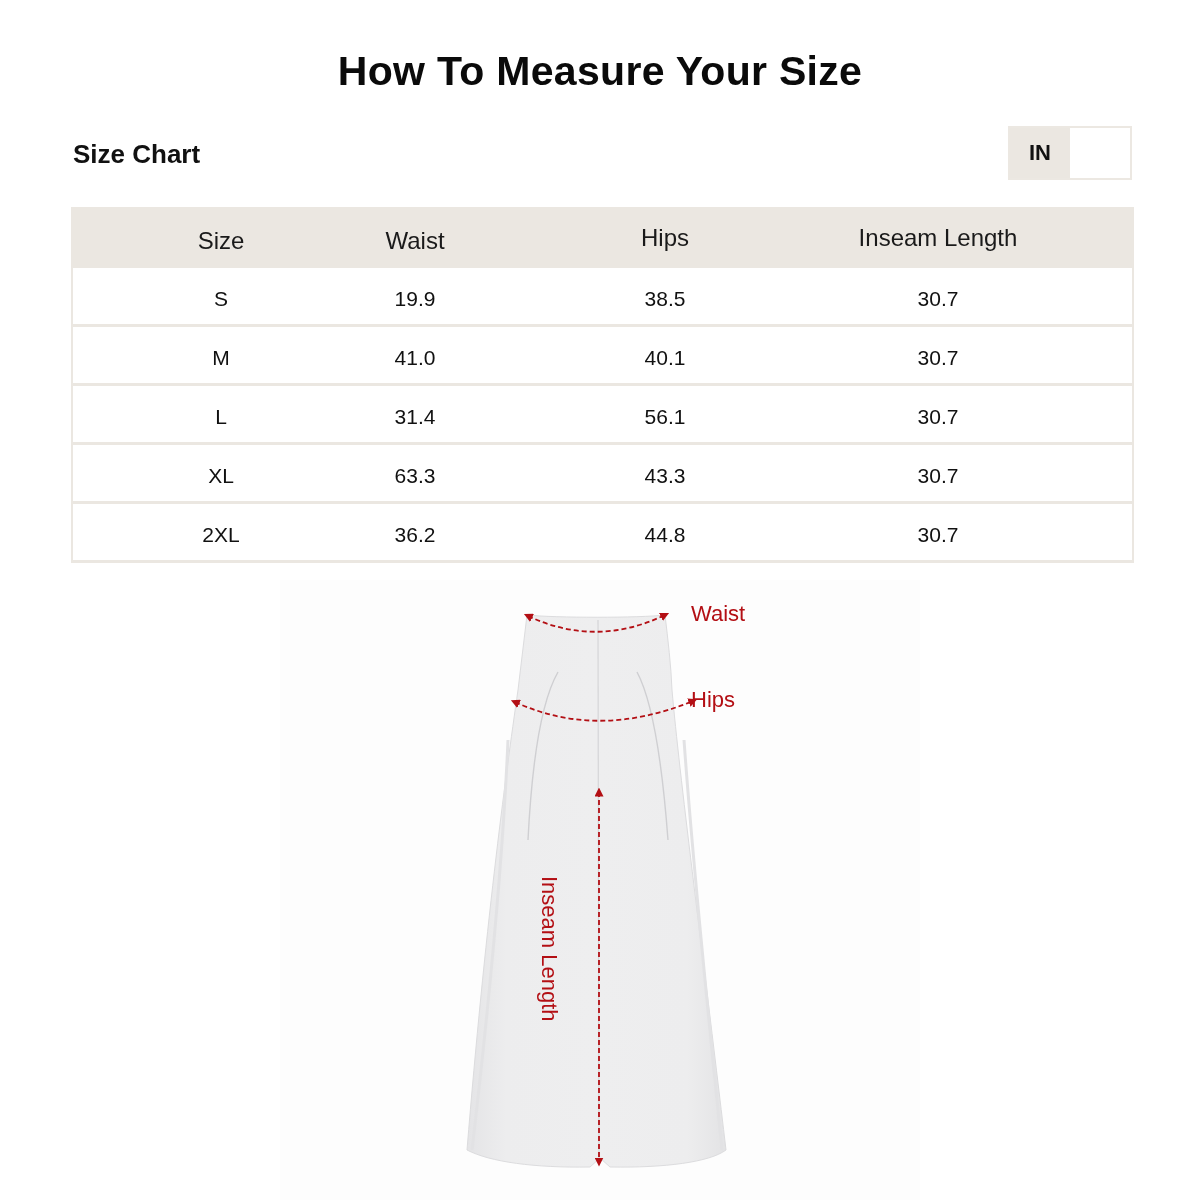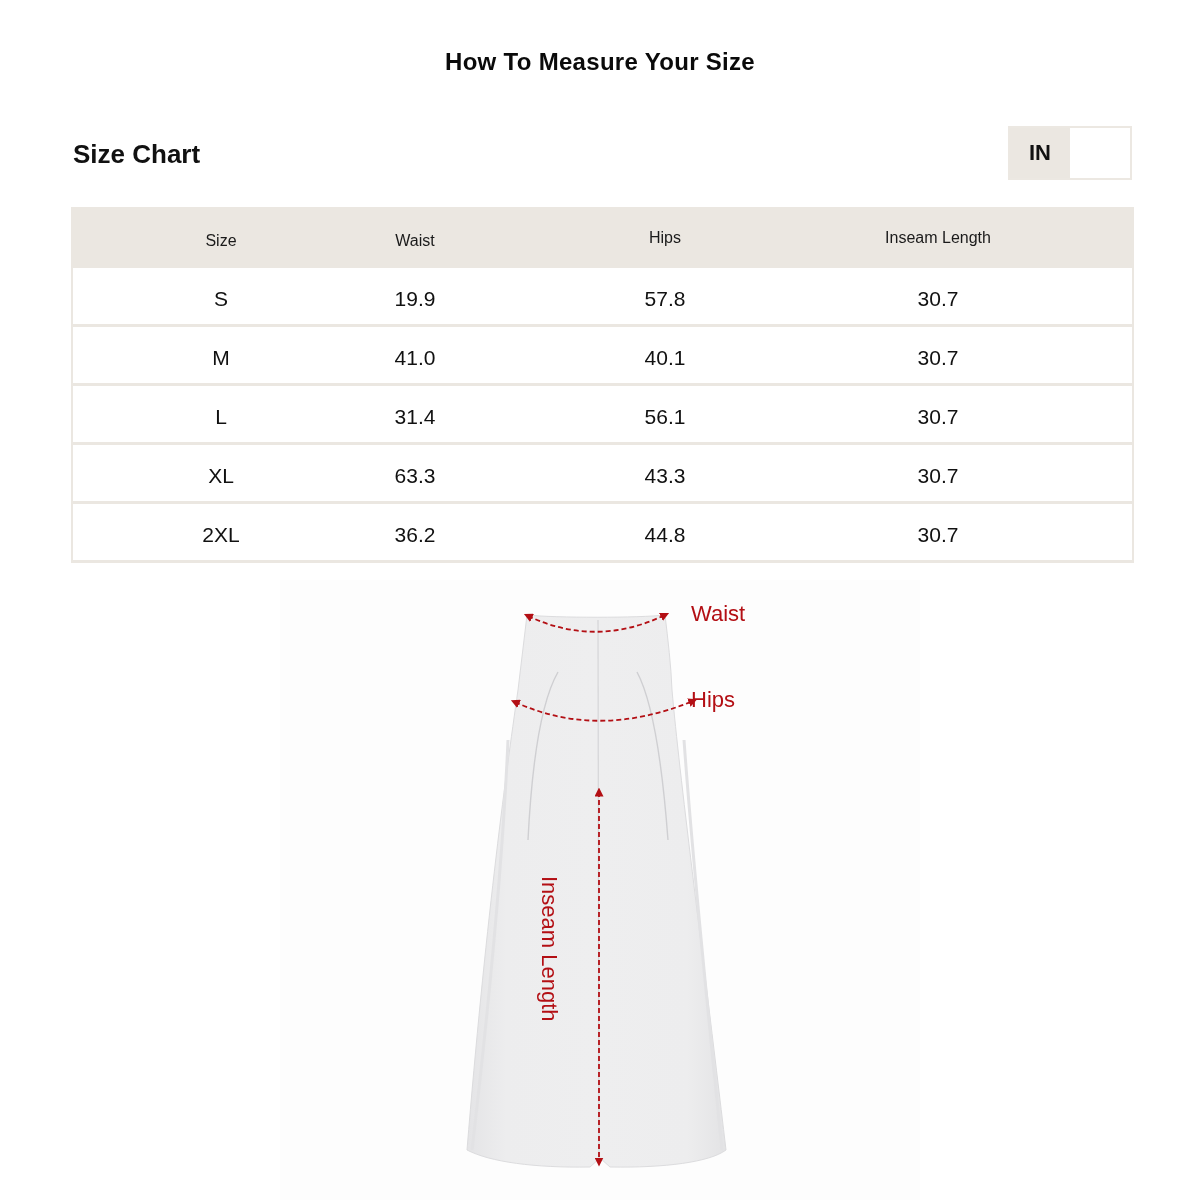--- a/index.html
+++ b/index.html
@@ -1,21 +1,21 @@
 <!DOCTYPE html>
 <html><head>
   <meta charset="utf-8">
   <style>
     * { box-sizing: border-box; margin: 0; padding: 0; }
     html, body { width: 1200px; height: 1200px; background: #ffffff; overflow: hidden; }
     body { position: relative; font-family: "Liberation Sans", sans-serif; color: #111111; }
 
     .page-title {
       position: absolute; left: 0; top: 48px; width: 1200px;
-      text-align: center; font-size: 24px; font-weight: bold; letter-spacing: 0.3px;
+      text-align: center; font-size: 41px; font-weight: bold; letter-spacing: 0.3px;
       color: #0a0a0a;
     }
     .section-label {
       position: absolute; left: 73px; top: 139px;
       font-size: 26px; font-weight: bold; color: #111;
     }
     .unit-toggle {
       position: absolute; left: 1008px; top: 126px; width: 124px; height: 54px;
       border: 2px solid #ece8e2; display: flex; background: #fff;
     }
@@ -32,21 +32,21 @@
       height: 61px; background: #ebe7e1; position: relative;
     }
     .table-row {
       height: 59px; position: relative; background: #fff;
       border-bottom: 3px solid #ebe7e1;
     }
     .cell {
       position: absolute; top: 0; height: 100%; display: flex; align-items: center;
       justify-content: center; font-size: 21px; color: #111;
     }
-    .table-header .cell { font-size: 16px; color: #1a1a1a; }
+    .table-header .cell { font-size: 24px; color: #1a1a1a; }
     .c0 { left: 98px; width: 100px; }
     .c1 { left: 292px; width: 100px; }
     .c2 { left: 542px; width: 100px; }
     .c3 { left: 745px; width: 240px; }
     .table-header .c0 { top: 3px; }
     .table-header .c1 { top: 3px; }
     .table-header .c2 { top: 0px; }
     .table-header .c3 { top: 0px; }
     .table-row .cell { top: 3px; }
 
@@ -81,21 +81,21 @@
   <div class="table-header">
     <div class="cell c0">Size</div>
     <div class="cell c1">Waist</div>
     <div class="cell c2">Hips</div>
     <div class="cell c3">Inseam Length</div>
   </div>
 
   <div class="table-row">
     <div class="cell c0">S</div>
     <div class="cell c1">19.9</div>
-    <div class="cell c2">57.8</div>
+    <div class="cell c2">38.5</div>
     <div class="cell c3">30.7</div>
   </div>
   <div class="table-row">
     <div class="cell c0">M</div>
     <div class="cell c1">41.0</div>
     <div class="cell c2">40.1</div>
     <div class="cell c3">30.7</div>
   </div>
   <div class="table-row">
     <div class="cell c0">L</div>

